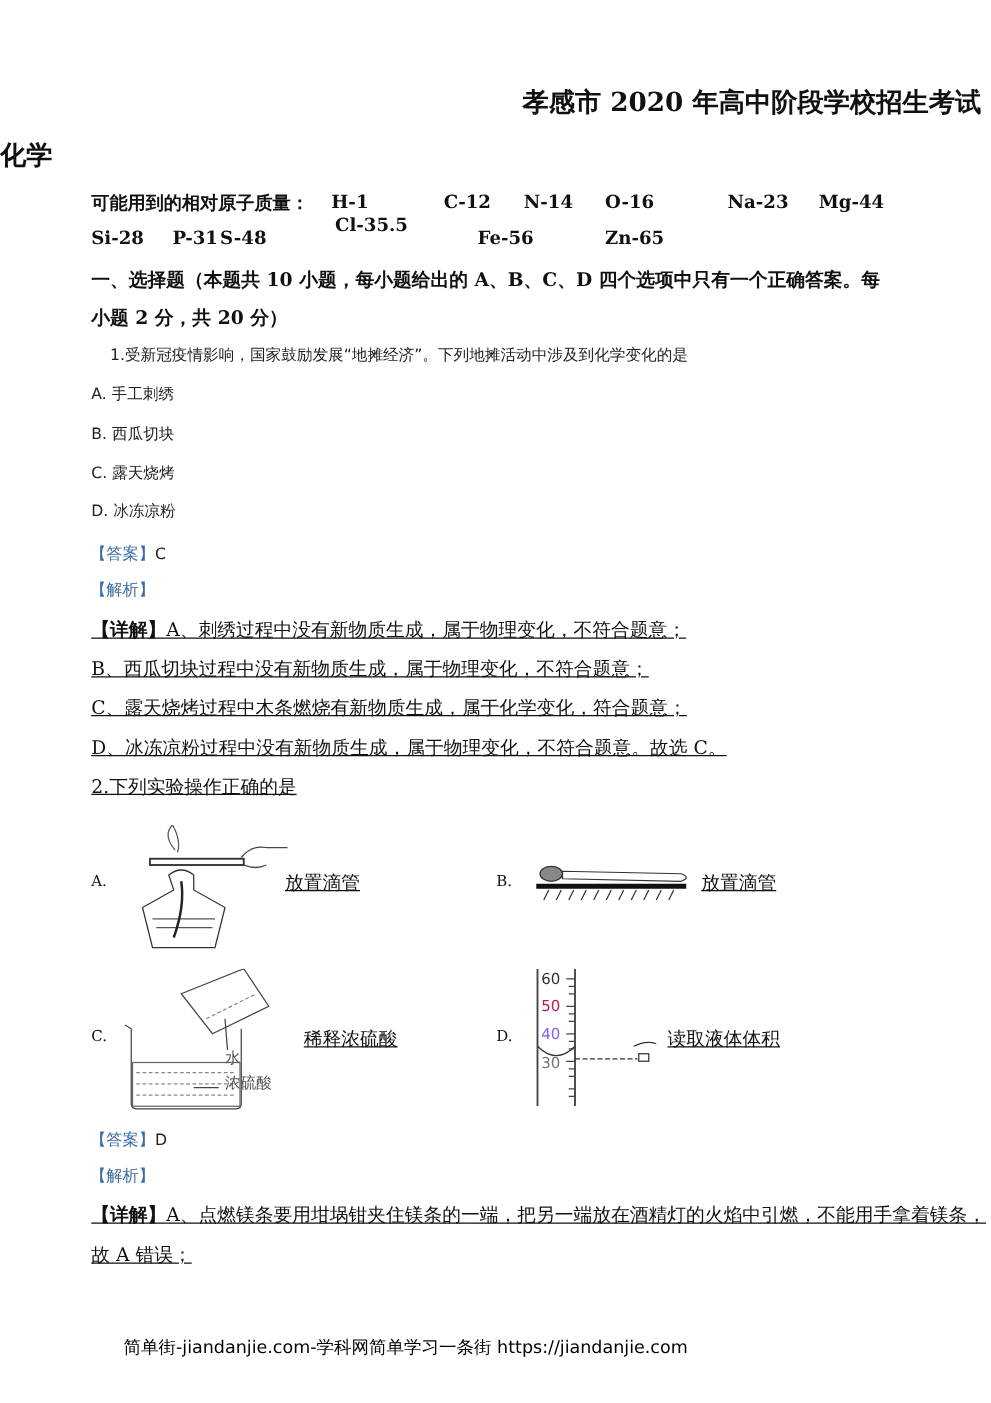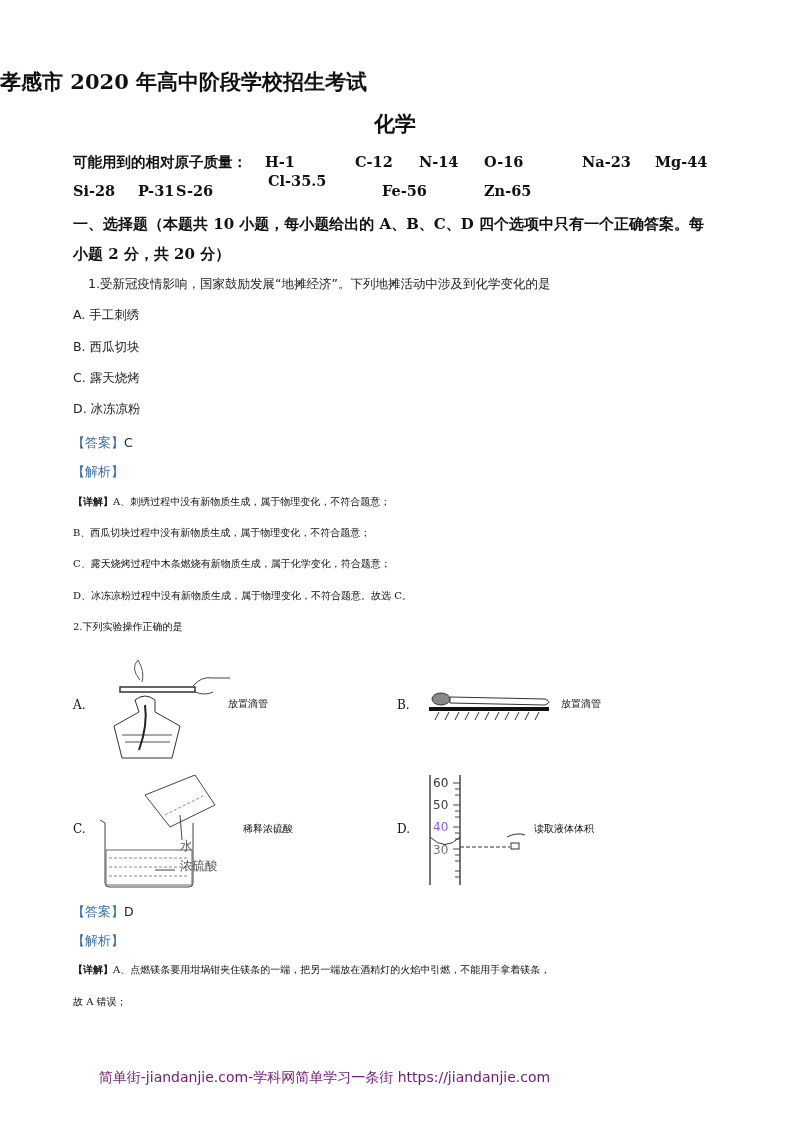--- a/index.html
+++ b/index.html
@@ -1,45 +1,45 @@
 <!DOCTYPE html>
 <html><head>
 <meta charset="utf-8">
 <style>
   html, body { margin: 0; padding: 0; background: #ffffff; }
   body { width: 793px; height: 1122px; position: relative; overflow: hidden;
          font-family: "DejaVu Serif", "Liberation Serif", serif; color: #111; }
   .abs { position: absolute; }
-  .title { left: 0; width: 785px; text-align: left; font-weight: bold; font-size: 21px; top: 68px; }
-  .subtitle { left: 0; width: 790px; text-align: center; font-weight: bold; font-size: 21px; top: 110px; }
+  .title { left: 0; width: 785px; text-align: right; font-weight: bold; font-size: 21px; top: 68px; }
+  .subtitle { left: 0; width: 790px; text-align: left; font-weight: bold; font-size: 21px; top: 110px; }
   .bold { font-weight: bold; font-size: 14.5px; }
-  .txt { font-size: 10px; }
+  .txt { font-size: 15px; text-decoration: underline; }
   .sans { font-family: "DejaVu Sans", "Liberation Sans", sans-serif; font-size: 12.5px; color: #222; }
   .mark { color: #3a6ea5; font-family: "DejaVu Sans", "Liberation Sans", sans-serif; font-size: 13px; }
-  .footer { left: 0; width: 649px; text-align: center; top: 1069px; font-family: "DejaVu Sans", "Liberation Sans", sans-serif; font-size: 14px; color: #701a75; }
+  .footer { left: 0; width: 649px; text-align: center; top: 1069px; font-family: "DejaVu Sans", "Liberation Sans", sans-serif; font-size: 14px; color: #000000; }
   .optlabel { font-size: 12px; font-family: "DejaVu Serif", serif; }
   svg { position: absolute; }
 </style>
 </head>
 <body>
 
 <div class="abs title">孝感市 2020 年高中阶段学校招生考试</div>
 <div class="abs subtitle">化学</div>
 
 <div>
   <span class="abs bold" style="left:73px;top:153px;text-align:center;">可能用到的相对原子质量：</span>
   <span class="abs bold" style="left:265px;top:153px;">H-1</span>
   <span class="abs bold" style="left:355px;top:153px;">C-12</span>
   <span class="abs bold" style="left:419px;top:153px;">N-14</span>
   <span class="abs bold" style="left:484px;top:153px;">O-16</span>
   <span class="abs bold" style="left:582px;top:153px;">Na-23</span>
   <span class="abs bold" style="left:655px;top:153px;">Mg-44</span>
   <span class="abs bold" style="left:73px;top:182px;">Si-28</span>
   <span class="abs bold" style="left:138px;top:182px;">P-31</span>
-  <span class="abs bold" style="left:176px;top:182px;">S-26</span>
+  <span class="abs bold" style="left:176px;top:182px;">S-48</span>
   <span class="abs bold" style="left:268px;top:172px;">Cl-35.5</span>
   <span class="abs bold" style="left:382px;top:182px;">Fe-56</span>
   <span class="abs bold" style="left:484px;top:182px;">Zn-65</span>
 </div>
 
 <div class="abs bold" style="left:73px;top:215px;font-size:15px;">一、选择题（本题共 10 小题，每小题给出的 A、B、C、D 四个选项中只有一个正确答案。每</div>
 <div class="abs bold" style="left:73px;top:245px;font-size:15px;text-align:center;">小题 2 分，共 20 分）</div>
 
 <div>
   <div class="abs sans" style="left:88px;top:276px;">1.受新冠疫情影响，国家鼓励发展“地摊经济”。下列地摊活动中涉及到化学变化的是</div>
@@ -131,21 +131,21 @@
         <line x1="30" y1="86" x2="35" y2="86"></line>
       <line x1="30" y1="96" x2="35" y2="96"></line>
         <line x1="30" y1="102" x2="35" y2="102"></line>
     </g>
     <path d="M5 62 q15 15 30 0" fill="none" stroke="#333"></path>
     <line x1="35" y1="72" x2="85" y2="72" stroke="#333" stroke-dasharray="4,2"></line>
     <rect x="86" y="68" width="8" height="6" fill="none" stroke="#333"></rect>
     <path d="M82 62 q10 -5 18 -2" fill="none" stroke="#333"></path>
   </svg>
   <div class="abs" style="left:433px;top:776px;font-family:'DejaVu Sans',sans-serif;font-size:12px;color:#333;">60</div>
-  <div class="abs" style="left:433px;top:798px;font-family:'DejaVu Sans',sans-serif;font-size:12px;color:#404040;">50</div>
+  <div class="abs" style="left:433px;top:798px;font-family:'DejaVu Sans',sans-serif;font-size:12px;color:#be185d;">50</div>
   <div class="abs" style="left:433px;top:820px;font-family:'DejaVu Sans',sans-serif;font-size:12px;color:#8b5cf6;">40</div>
   <div class="abs" style="left:433px;top:843px;font-family:'DejaVu Sans',sans-serif;font-size:12px;color:#737373;">30</div>
   <div class="abs txt" style="left:534px;top:822px;">读取液体体积</div>
 
   <div class="abs" style="left:72px;top:901px;">
     <span class="mark">【答案】</span><span class="sans">D</span>
   </div>
   <div class="abs mark" style="left:72px;top:932px;">【解析】</div>
   <div class="abs txt" style="left:73px;top:963px;">
     <span style="font-weight:bold">【详解】</span><span>A、点燃镁条要用坩埚钳夹住镁条的一端，把另一端放在酒精灯的火焰中引燃，不能用手拿着镁条，</span>

